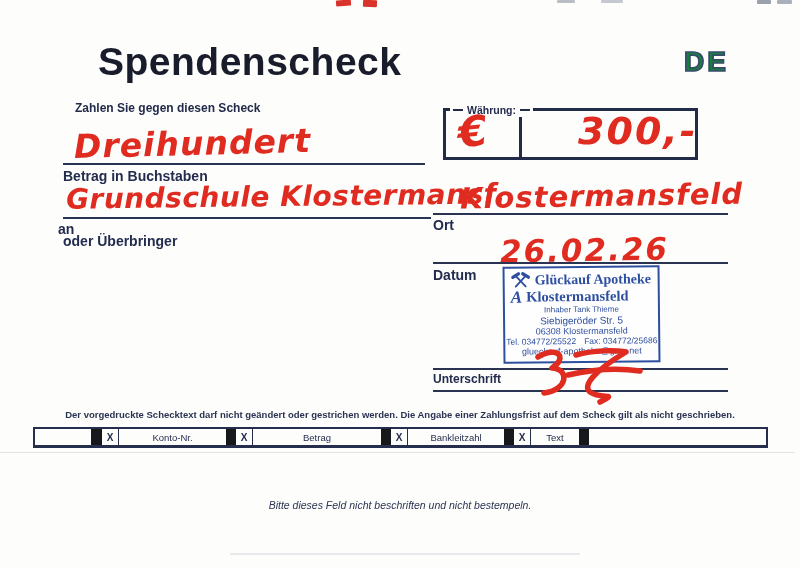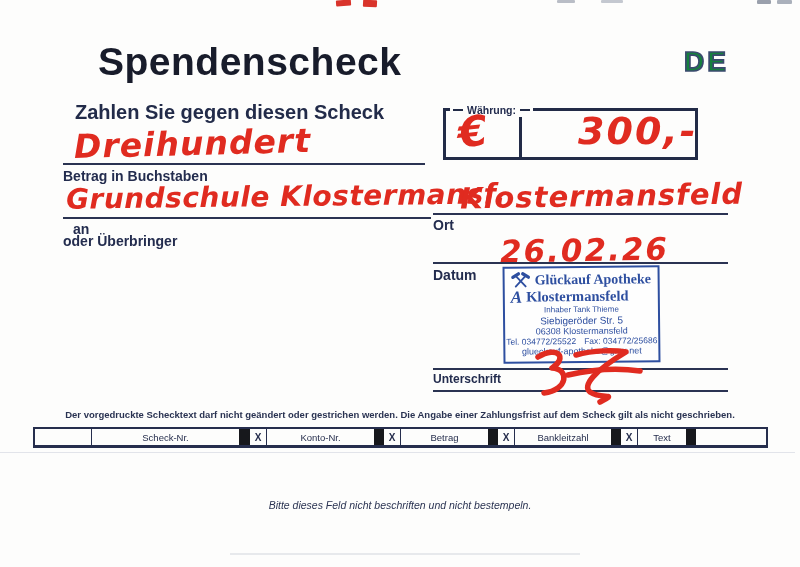--- a/index.html
+++ b/index.html
@@ -8,21 +8,21 @@
          font-family:"Liberation Sans", sans-serif; color:#232c4e; }
   .abs { position:absolute; }
 
   
   .mark { position:absolute; border-radius:1px; }
 
   
   .title { left:98px; top:40px; font-size:39px; font-weight:bold; color:#181c2b; letter-spacing:0.5px; }
   .de { left:684px; top:46px; font-size:28px; font-weight:bold; letter-spacing:3px;
         color:#15803d; -webkit-text-stroke:1.7px #3a4a6e; text-stroke:1.7px #3a4a6e; }
-  .pay-clause { left:75px; top:101px; font-size:20px; font-weight:bold; color:#222b49; }
+  .pay-clause { left:75px; top:101px; font-size:12px; font-weight:bold; color:#222b49; }
 
   
   .hand { font-family:"DejaVu Sans", sans-serif; font-style:italic; font-weight:bold;
           color:#e02b20; white-space:nowrap; }
   .amount-words { left:74px; top:124px; font-size:33px; transform:rotate(-1.5deg); letter-spacing:1px; }
   .payee-value  { left:66px; top:180px; font-size:28px; transform:rotate(-0.7deg); letter-spacing:0.5px; }
   .place-value  { left:460px; top:179px; font-size:29px; transform:rotate(-1deg); letter-spacing:1px; }
   .date-value   { left:500px; top:232px; font-size:31px; transform:rotate(-1deg); letter-spacing:2px; }
 
   
@@ -85,21 +85,21 @@
 <div class="abs title">Spendenscheck</div>
 <div class="abs de">DE</div>
 <div class="abs pay-clause">Zahlen Sie gegen diesen Scheck</div>
 
 <div class="abs hand amount-words">Dreihundert</div>
 <div class="rule" style="left:63px;top:163px;width:362px;"></div>
 <div class="lab" style="left:63px;top:168px;">Betrag in Buchstaben</div>
 
 <div class="abs hand payee-value">Grundschule Klostermansf.</div>
 <div class="rule" style="left:63px;top:217px;width:368px;"></div>
-<div class="lab" style="left:73px;top:221px;">an</div>
+<div class="lab" style="left:58px;top:221px;">an</div>
 <div class="lab" style="left:63px;top:233px;">oder Überbringer</div>
 
 <div class="abs amount-box">
   <div class="ab-divider"></div>
   <div class="ab-toplabel wl">
     <span class="dash"></span>
       <span>Währung:</span>
       <span class="dash"></span>
   </div>
   <div class="ab-euro hand">€</div>
@@ -150,27 +150,26 @@
     <path d="M16 14 C 36 2, 46 15, 30 25 C 48 26, 46 47, 22 50"></path>
     <path d="M54 12 C 72 7, 92 7, 104 9 C 72 28, 60 43, 68 49 C 80 57, 97 49, 78 59"></path>
     <path d="M46 32 C 72 26, 98 25, 118 28"></path>
   </g>
 </svg>
 
 <div class="abs legal">Der vorgedruckte Schecktext darf nicht geändert oder gestrichen werden. Die Angabe einer Zahlungsfrist auf dem Scheck gilt als nicht geschrieben.</div>
 
 <div class="abs band">
   <div class="cell first" style="width:56px;"></div>
-  <div class="cell" style="width:148px;">Scheck-Nr.</div>
   <div class="blk" style="width:11px;"></div>
   <div class="cell first xcell" style="width:16px;">X</div>
   <div class="cell" style="width:108px;">Konto-Nr.</div>
   <div class="blk" style="width:10px;"></div>
   <div class="cell first xcell" style="width:16px;">X</div>
-  <div class="cell" style="width:88px;text-align:center;">Betrag</div>
+  <div class="cell" style="width:129px;text-align:center;">Betrag</div>
   <div class="blk" style="width:10px;"></div>
   <div class="cell first xcell" style="width:16px;">X</div>
   <div class="cell" style="width:97px;">Bankleitzahl</div>
   <div class="blk" style="width:10px;"></div>
   <div class="cell first xcell" style="width:16px;">X</div>
   <div class="cell" style="width:49px;">Text</div>
   <div class="blk" style="width:10px;"></div>
   <div class="cell first" style="flex:1;"></div>
 </div>
 <div class="faint" style="left:0;top:452px;width:795px;height:1px;opacity:0.55;"></div>

